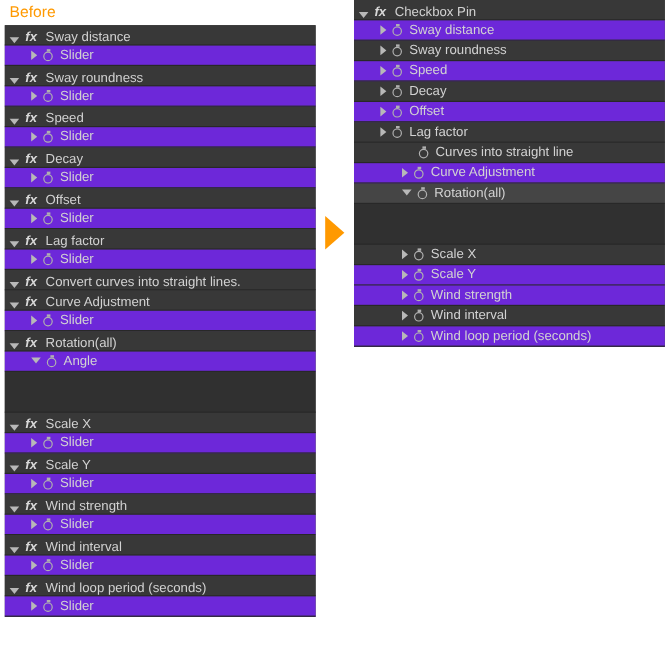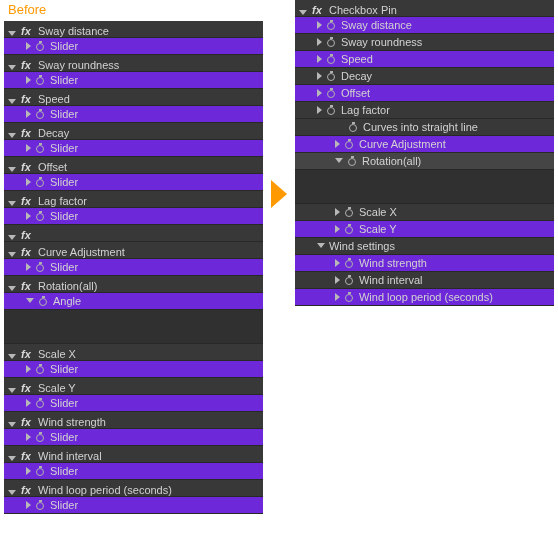--- a/index.html
+++ b/index.html
@@ -178,20 +178,21 @@
           <span class="label">Lag factor</span>
         </div>
         <div class="row odd indent1">
           <span class="tri closed"></span>
           <span class="stopwatch"></span>
           <span class="label">Slider</span>
         </div>
         <div class="row even indent0">
           <span class="tri open"></span>
           <span class="fx-badge">fx</span>
+          <span class="label">Convert curves into straight lines.</span>
         </div>
         <div class="row even indent0">
           <span class="tri open"></span>
           <span class="fx-badge">fx</span>
           <span class="label">Curve Adjustment</span>
         </div>
         <div class="row odd indent1">
           <span class="tri closed"></span>
           <span class="stopwatch"></span>
           <span class="label">Slider</span>
@@ -320,24 +321,20 @@
         <div class="row even indent2">
           <span class="tri closed"></span>
           <span class="stopwatch"></span>
           <span class="label">Scale X</span>
         </div>
         <div class="row odd indent2">
           <span class="tri closed"></span>
           <span class="stopwatch"></span>
           <span class="label">Scale Y</span>
         </div>
-        <div class="row even indent1">
-          <span class="tri open"></span>
-          <span class="label">Wind settings</span>
-        </div>
         <div class="row odd indent2">
           <span class="tri closed"></span>
           <span class="stopwatch"></span>
           <span class="label">Wind strength</span>
         </div>
         <div class="row even indent2">
           <span class="tri closed"></span>
           <span class="stopwatch"></span>
           <span class="label">Wind interval</span>
         </div>

